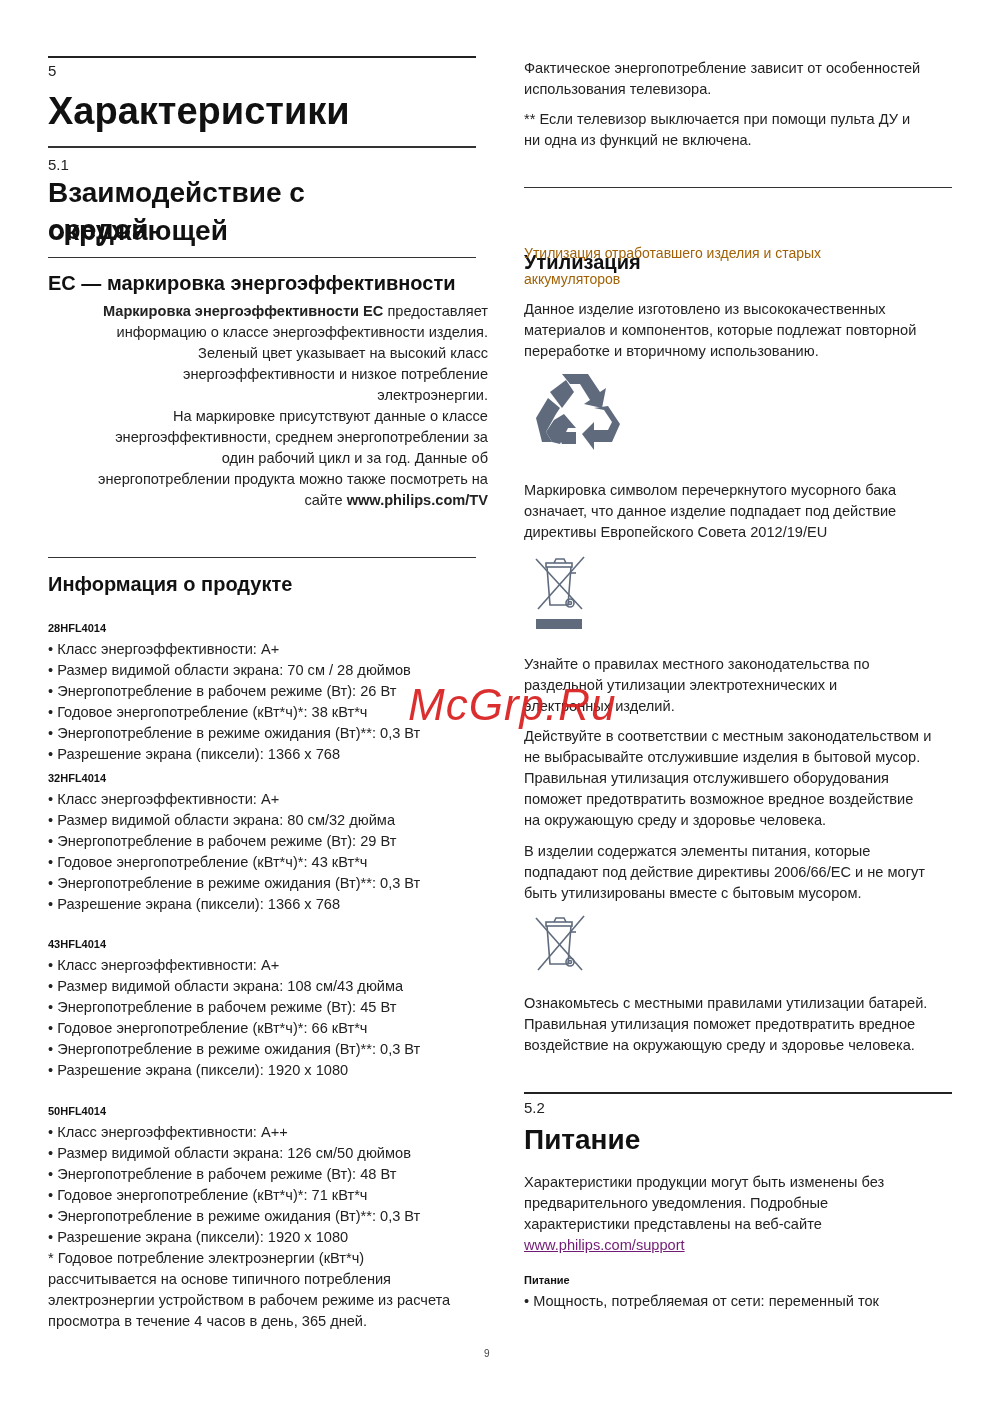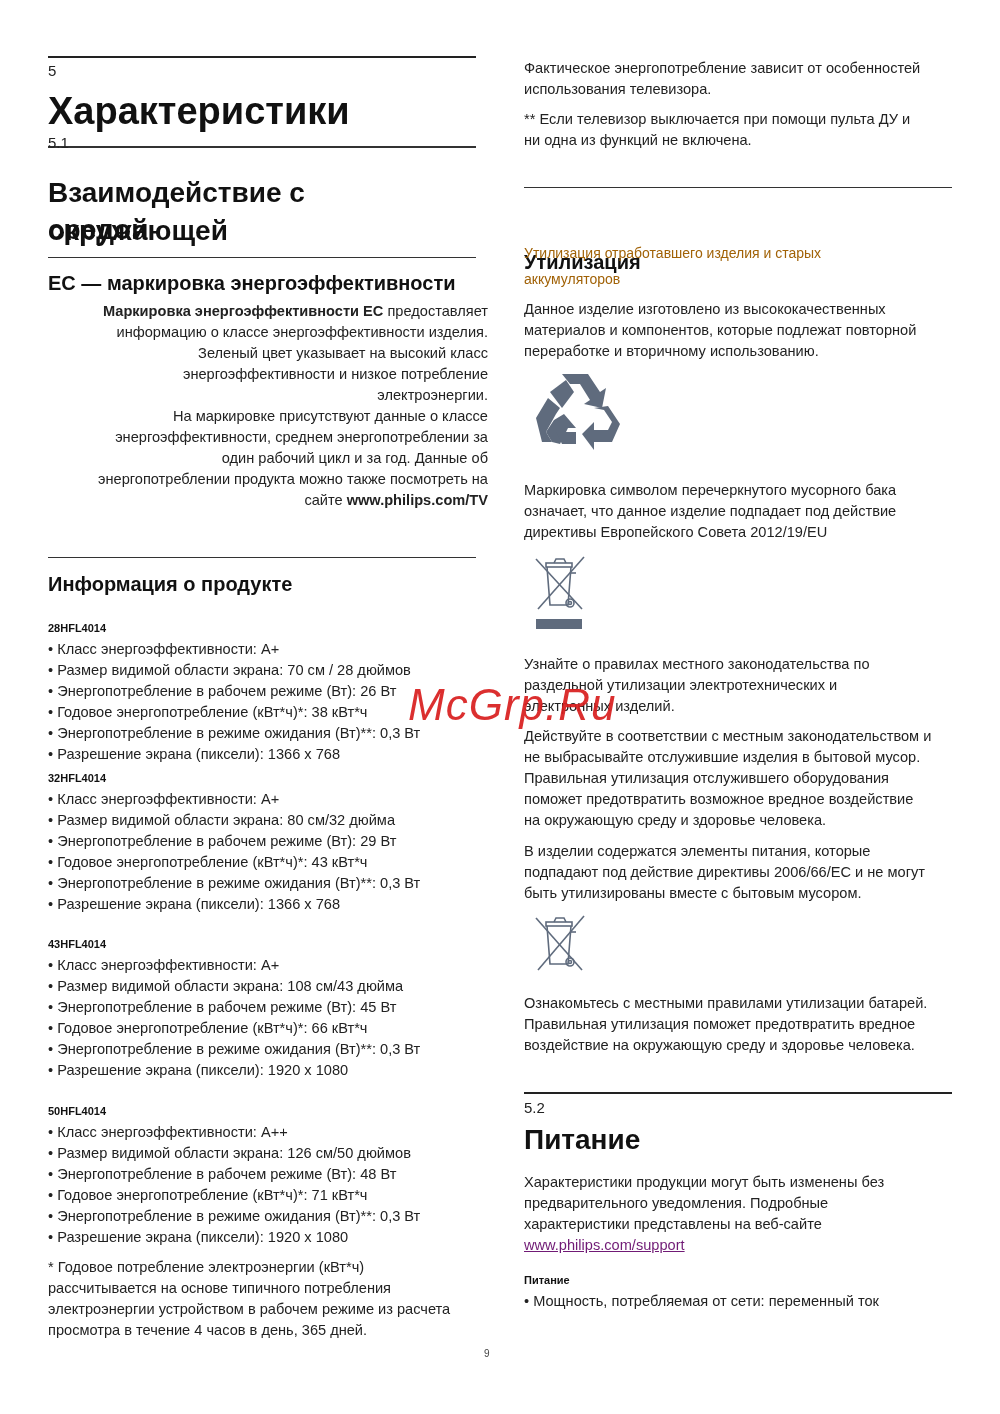--- a/index.html
+++ b/index.html
@@ -26,21 +26,21 @@
 </style>
 </head>
 <body>
 
 <div class="col col-left">
   <div class="rule" style="position:absolute; top:56px; width:428px;"></div>
   <div class="secnum" style="position:absolute; top:62px;">5</div>
   <div class="h1" style="position:absolute; top:89px;">Характеристики</div>
 
   <div class="rule-thin" style="position:absolute; top:146px; width:428px; border-top-width:2px;"></div>
-  <div class="secnum" style="position:absolute; top:134px;">5.1</div>
+  <div class="secnum" style="position:absolute; top:156px;">5.1</div>
   <div class="h2" style="position:absolute; top:174px;">Взаимодействие с окружающей</div>
   <div class="h2" style="position:absolute; top:211px;">средой</div>
 
   <div class="rule-thin" style="position:absolute; top:257px; width:428px;"></div>
   <div class="h3" style="position:absolute; top:270px;">EC — маркировка энергоэффективности</div>
 
   <div style="position:absolute; top:301px; width:440px;text-align:right;">
     <div class="p"><span class="b">Маркировка энергоэффективности EC</span><span> предоставляет</span></div>
     <div class="p">информацию о классе энергоэффективности изделия.</div>
     <div class="p">Зеленый цвет указывает на высокий класс</div>
@@ -86,21 +86,21 @@
     </div>
     <div style="margin-top:20px;">
       <div class="model">50HFL4014</div>
       <div class="bul">• Класс энергоэффективности: A++</div>
       <div class="bul">• Размер видимой области экрана: 126 см/50 дюймов</div>
       <div class="bul">• Энергопотребление в рабочем режиме (Вт): 48 Вт</div>
       <div class="bul">• Годовое энергопотребление (кВт*ч)*: 71 кВт*ч</div>
       <div class="bul">• Энергопотребление в режиме ожидания (Вт)**: 0,3 Вт</div>
       <div class="bul">• Разрешение экрана (пиксели): 1920 x 1080</div>
     </div>
-    <div style="margin-top:9px;">
+    <div style="margin-top:0;">
       <div class="p">* Годовое потребление электроэнергии (кВт*ч)</div>
       <div class="p">рассчитывается на основе типичного потребления</div>
       <div class="p">электроэнергии устройством в рабочем режиме из расчета</div>
       <div class="p">просмотра в течение 4 часов в день, 365 дней.</div>
     </div>
   </div>
 </div>
 
 <div class="col col-right">
   <div style="position:absolute; top:58px; width:440px;">

